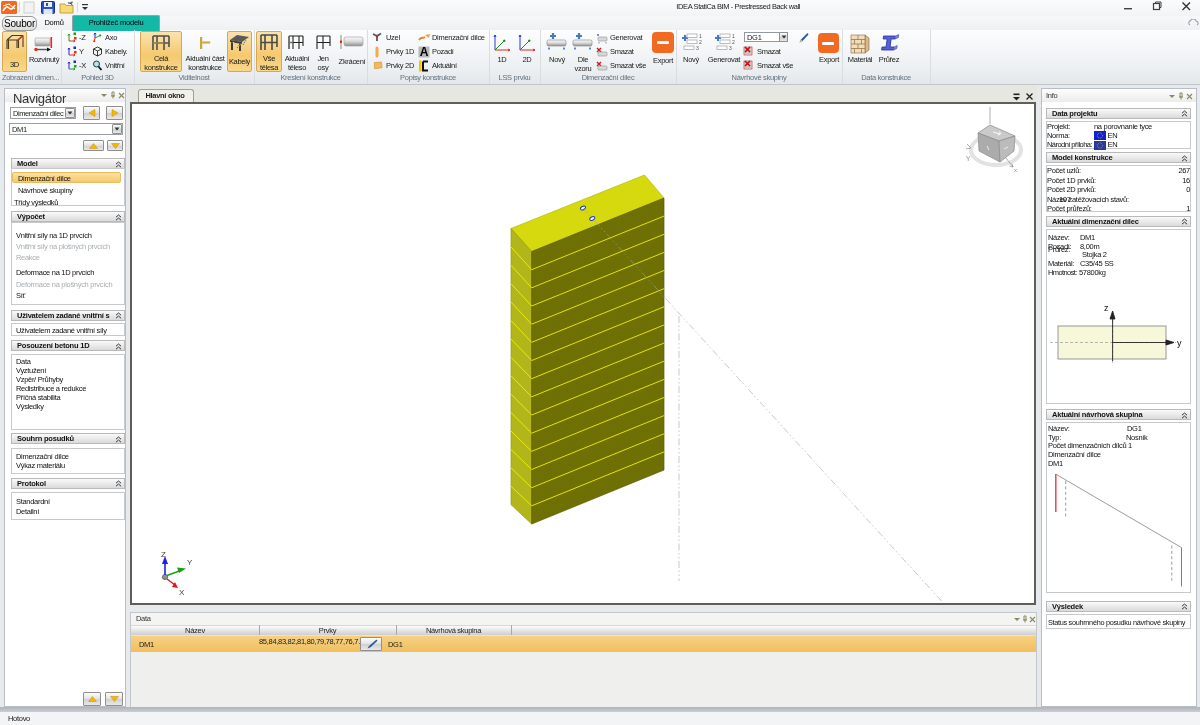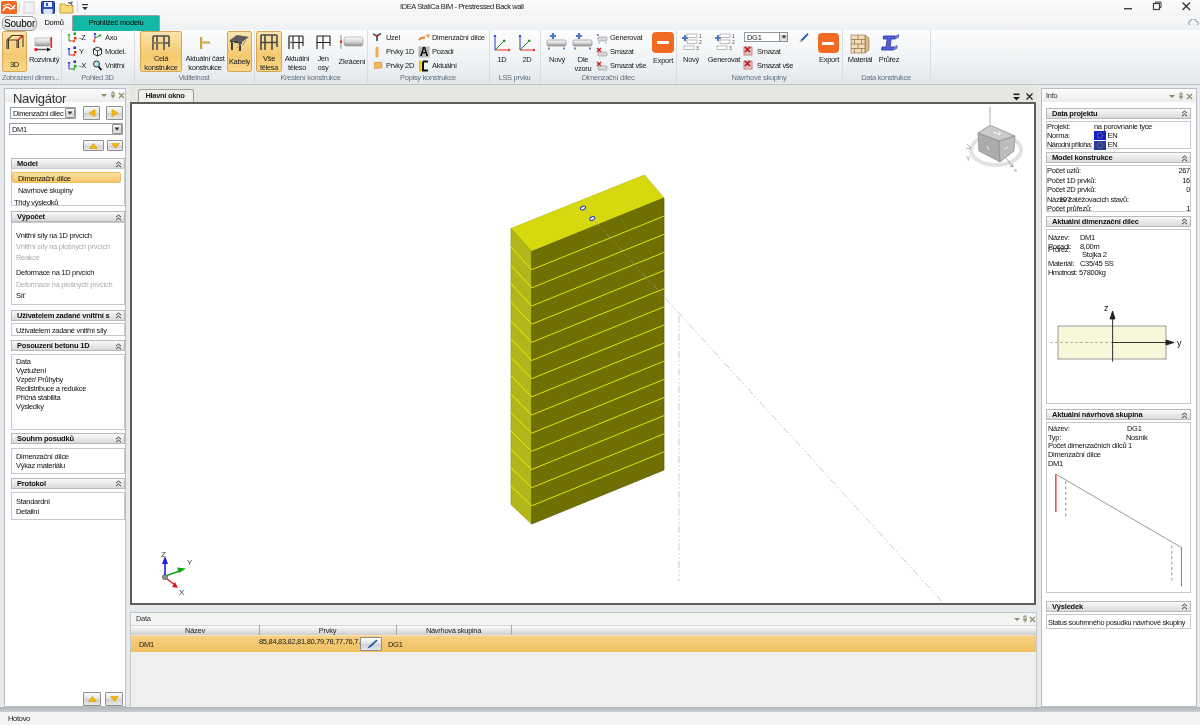--- a/index.html
+++ b/index.html
@@ -41,21 +41,21 @@
  </svg>
  <svg class="ab" style="left:59px;top:1px" width="16" height="13" viewBox="0 0 16 13">
   <path d="M1 3 L6 3 L7 4.5 L14 4.5 L14 12 L1 12 Z" fill="#f7d976" stroke="#c8a23c"></path>
   <path d="M9 2 L13 2 L13 0.5 M11 2 L13.5 4" stroke="#333" fill="none"></path>
  </svg>
  <div class="ab" style="left:77px;top:2px;width:1px;height:10px;background:#d7d7d7"></div>
  <svg class="ab" style="left:81px;top:4px" width="9" height="7" viewBox="0 0 9 7">
   <rect x="1" y="0" width="6" height="1.2" fill="#333"></rect>
         <path d="M1 3 L7 3 L4 6 Z" fill="#333"></path>
  </svg>
- <div class="ab" style="left:400px;top:2px;width:400px;text-align:left;font-size:7.5px;color:#222;letter-spacing:-0.4px">IDEA StatiCa BIM - Prestressed Back wall</div>
+ <div class="ab" style="left:400px;top:2px;width:400px;text-align:right;font-size:7.5px;color:#222;letter-spacing:-0.4px">IDEA StatiCa BIM - Prestressed Back wall</div>
  <svg class="ab" style="left:1122px;top:2px" width="14" height="10" viewBox="0 0 14 10">
         <rect x="2" y="6" width="8" height="1.4" fill="#404040"></rect>
       </svg>
  <svg class="ab" style="left:1150px;top:1px" width="14" height="11" viewBox="0 0 14 11">
         <rect x="3.5" y="2.5" width="6" height="6" fill="none" stroke="#404040" stroke-width="1.2"></rect>
         <path d="M5.5 2.5 L5.5 1 L11 1 L11 6.5 L9.5 6.5" fill="none" stroke="#404040"></path>
       </svg>
  <svg class="ab" style="left:1180px;top:1px" width="13" height="11" viewBox="0 0 13 11">
         <path d="M2.5 1.5 L10 9 M10 1.5 L2.5 9" stroke="#333" stroke-width="1.4"></path>
       </svg>
@@ -112,21 +112,21 @@
  <svg class="ab" style="left:6px;top:16px" width="10" height="11" viewBox="0 0 10 11">
           <path d="M2 9 L2 2 M2 2 L1 3.5 M2 2 L3 3.5" stroke="#2828c8" fill="none"></path>
           <path d="M2 9 L8 9 M8 9 L6.5 8 M8 9 L6.5 10" stroke="#e03010" fill="none"></path>
           <rect x="6.5" y="0.5" width="2.5" height="2.5" fill="#2828c8"></rect>
           <rect x="7" y="5" width="2.5" height="2.5" fill="#e03010"></rect>
         </svg>
  <div class="ab t" style="left:18px;top:17px">Y</div>
  <svg class="ab" style="left:31px;top:16px" width="11" height="11" viewBox="0 0 11 11">
           <path d="M5.5 1 L9.5 3 L9.5 8 L5.5 10 L1.5 8 L1.5 3 Z M1.5 3 L5.5 5 L9.5 3 M5.5 5 L5.5 10" stroke="#222" stroke-width="0.9" fill="none"></path>
         </svg>
- <div class="ab t" style="left:44px;top:17px">Model.</div>
+ <div class="ab t" style="left:44px;top:17px">Kabely.</div>
  <svg class="ab" style="left:6px;top:30px" width="10" height="11" viewBox="0 0 10 11">
           <path d="M2 9 L2 2 M2 2 L1 3.5 M2 2 L3 3.5" stroke="#2828c8" fill="none"></path>
           <path d="M2 9 L8 9 M8 9 L6.5 8 M8 9 L6.5 10" stroke="#1fa01f" fill="none"></path>
           <rect x="6.5" y="0.5" width="2.5" height="2.5" fill="#2828c8"></rect>
           <rect x="7" y="5" width="2.5" height="2.5" fill="#1fa01f"></rect>
         </svg>
  <div class="ab t" style="left:18px;top:31px">-X</div>
  <svg class="ab" style="left:31px;top:30px" width="11" height="11" viewBox="0 0 11 11">
           <circle cx="4.5" cy="4" r="3" fill="#aee8f2" stroke="#222" stroke-width="0.9"></circle>
           <path d="M6.5 6.5 L9.5 10" stroke="#111" stroke-width="1.8"></path>

